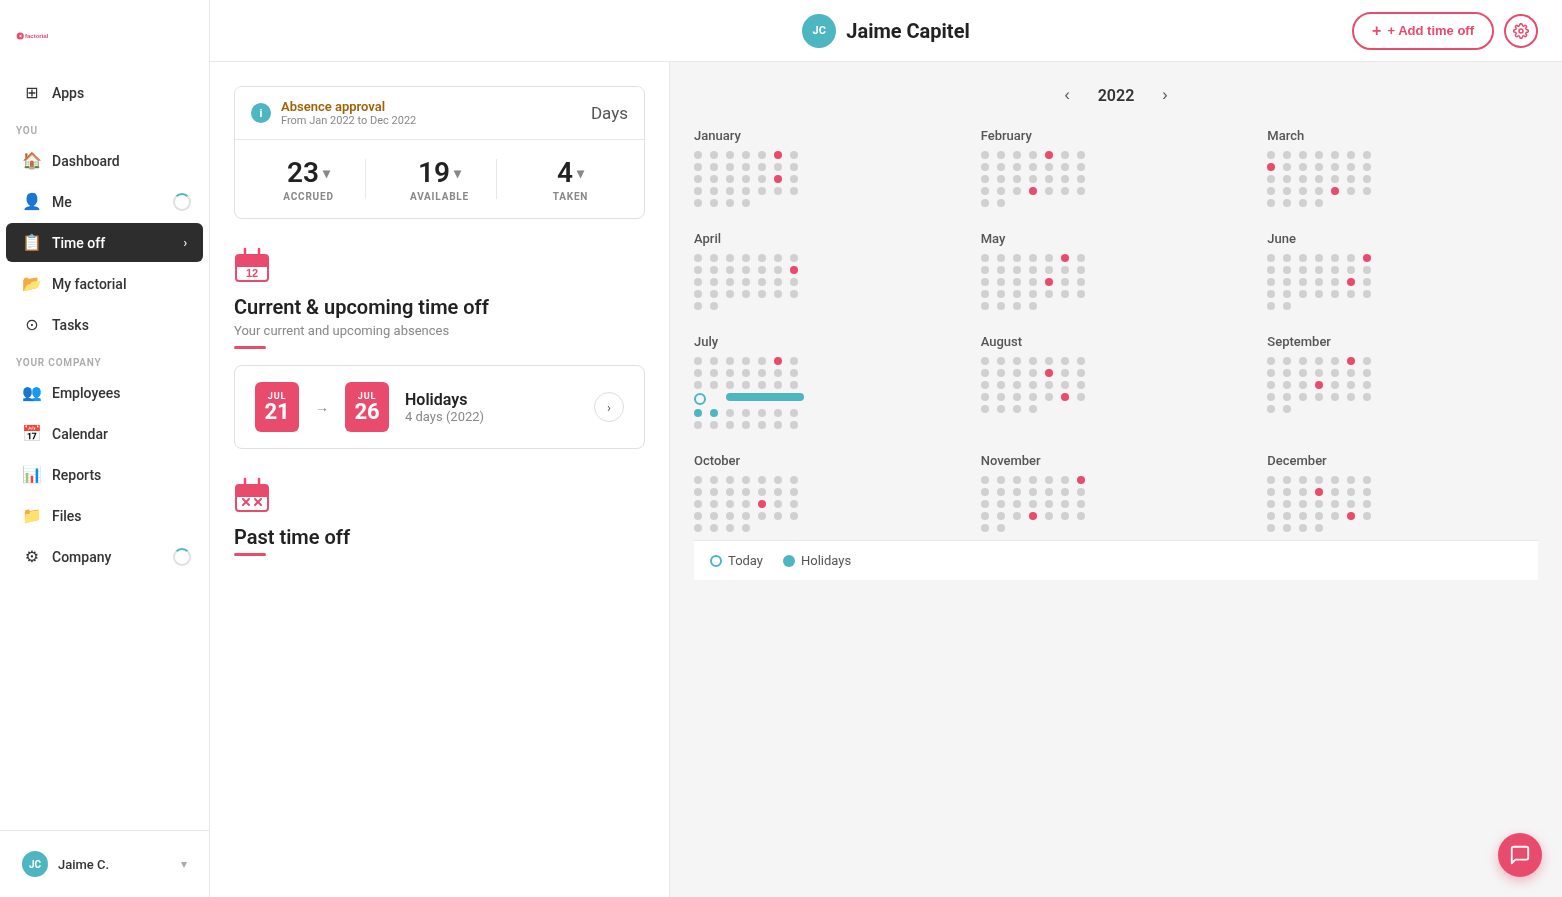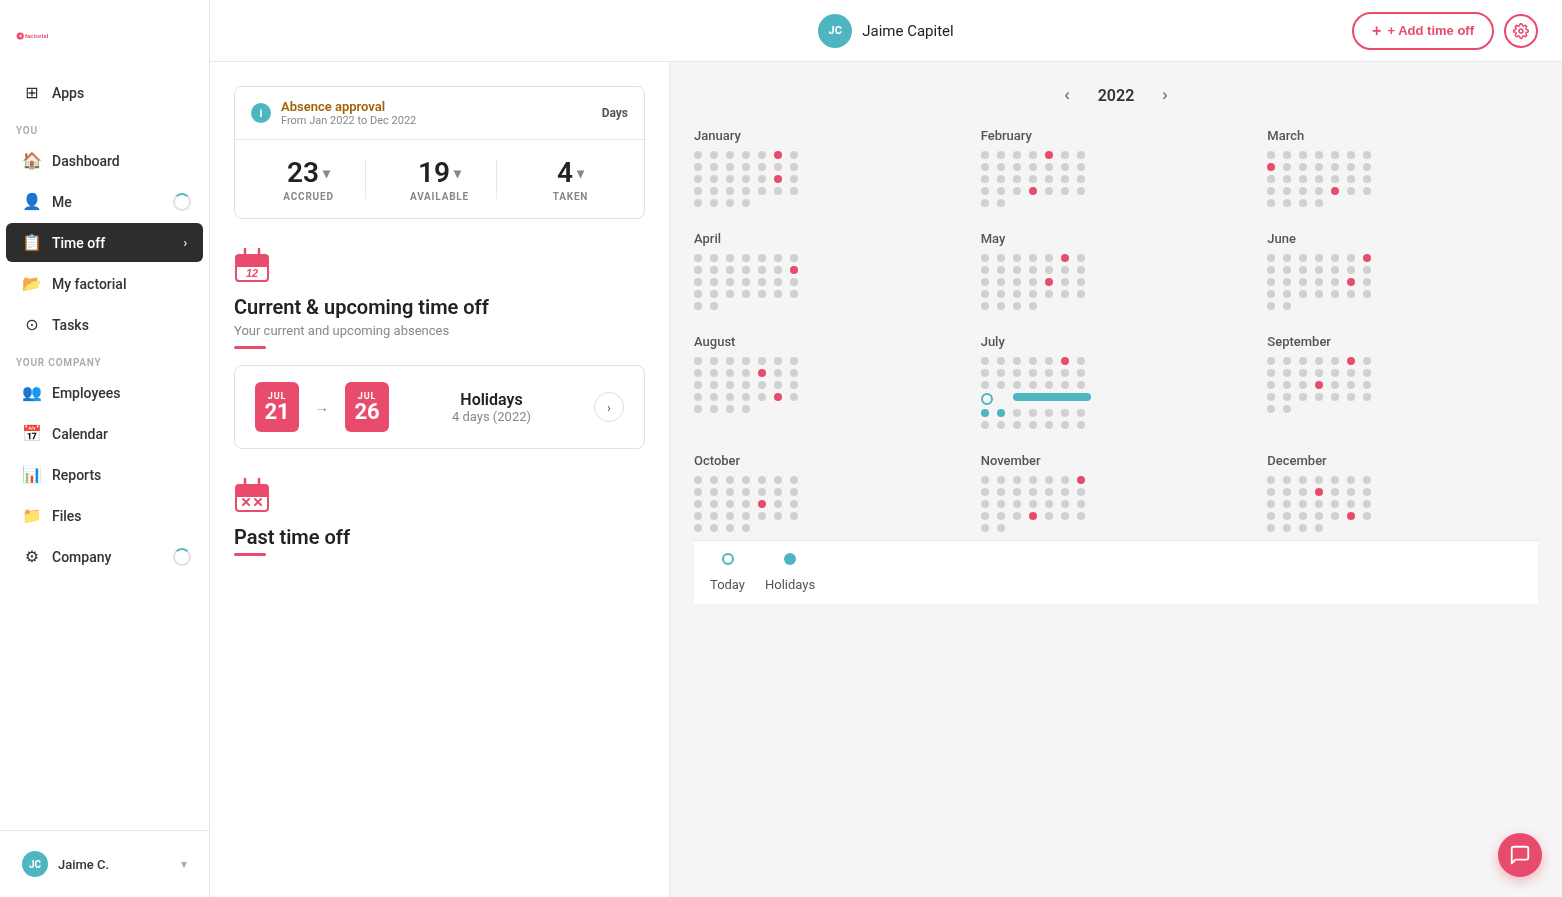--- a/index.html
+++ b/index.html
@@ -102,21 +102,21 @@
       align-items: center;
       gap: 10px;
     }
     .user-avatar {
       width: 34px; height: 34px;
       background: #4db6c0;
       border-radius: 50%;
       display: flex; align-items: center; justify-content: center;
       font-size: 11px; font-weight: 700; color: #fff;
     }
-    .header-username { font-size: 15px; font-weight: 400; color: #222; }
+    .header-username { font-size: 20px; font-weight: 700; color: #222; }
     .header-actions {
       position: absolute;
       right: 24px;
       display: flex;
       align-items: center;
       gap: 10px;
     }
     .add-time-off-btn {
       display: flex;
       align-items: center;
@@ -181,21 +181,21 @@
       width: 20px; height: 20px;
       background: #4db6c0;
       border-radius: 50%;
       display: flex; align-items: center; justify-content: center;
       color: #fff;
       font-size: 11px;
       font-weight: 700;
     }
     .absence-title { font-size: 13px; font-weight: 600; color: #a16207; }
     .absence-subtitle { font-size: 11px; color: #888; }
-    .days-badge { font-size: 12px; font-weight: 700; color: #555; text-align: center; }
+    .days-badge { font-size: 17px; font-weight: 400; color: #555; text-align: center; }
     .absence-card-body {
       display: flex;
       padding: 16px;
       gap: 16px;
     }
     .stat-item {
       flex: 1;
       text-align: center;
       position: relative;
     }
@@ -226,37 +226,35 @@
       text-transform: uppercase;
       margin-top: 2px;
     }
 
     
     .section { margin-bottom: 28px; }
     .section-icon-row {
       display: flex;
       align-items: center;
       margin-bottom: 8px;
-      font-style: italic;
     }
     .section-title { font-size: 20px; font-weight: 600; color: #222; margin-bottom: 4px; }
     .section-desc { font-size: 13px; color: #888; margin-bottom: 8px; }
     .section-underline { width: 32px; height: 3px; background: #e84b6b; border-radius: 2px; }
 
     
     .holiday-card {
       border: 1px solid #e0e0e0;
       border-radius: 8px;
       padding: 16px 20px;
       display: flex;
       align-items: center;
       gap: 16px;
       margin-top: 16px;
       background: #fff;
-      text-align: center;
     }
     .date-badge {
       width: 44px; height: 50px;
       border-radius: 6px;
       background: #e84b6b;
       display: flex;
       flex-direction: column;
       align-items: center;
       justify-content: center;
       color: #fff;
@@ -327,24 +325,23 @@
       display: flex;
       gap: 20px;
       padding: 12px 16px;
       background: #fff;
       border-top: 1px solid #e8e8e8;
       margin-top: 8px;
     }
     .legend-item {
       display: flex;
       align-items: center;
-      gap: 12px;
+      gap: 6px;
       font-size: 13px;
       color: #555;
-      flex-direction: column;
     }
     .legend-dot {
       width: 12px; height: 12px;
       border-radius: 50%;
     }
     .legend-dot.teal-outline-lg {
       border: 2px solid #4db6c0;
       background: transparent;
     }
     .legend-dot.teal-fill { background: #4db6c0; }
@@ -779,57 +776,20 @@
               <div class="dot"></div>
               <div class="dot"></div>
               <div class="dot"></div>
               <div class="dot"></div>
               <div class="dot"></div>
               <div class="dot"></div>
               <div class="dot"></div>
             </div>
           </div>
           <div class="month-block">
-            <div class="month-name">August</div>
-            <div class="month-dots">
-              <div class="dot"></div>
-              <div class="dot"></div>
-              <div class="dot"></div>
-              <div class="dot"></div>
-              <div class="dot"></div>
-              <div class="dot"></div>
-              <div class="dot"></div>
-              <div class="dot"></div>
-              <div class="dot"></div>
-              <div class="dot"></div>
-              <div class="dot"></div>
-              <div class="dot red"></div>
-              <div class="dot"></div>
-              <div class="dot"></div>
-              <div class="dot"></div>
-              <div class="dot"></div>
-              <div class="dot"></div>
-              <div class="dot"></div>
-              <div class="dot"></div>
-              <div class="dot"></div>
-              <div class="dot"></div>
-              <div class="dot"></div>
-              <div class="dot"></div>
-              <div class="dot"></div>
-              <div class="dot"></div>
-              <div class="dot"></div>
-              <div class="dot red"></div>
-              <div class="dot"></div>
-              <div class="dot"></div>
-              <div class="dot"></div>
-              <div class="dot"></div>
-              <div class="dot"></div>
-            </div>
-          </div>
-          <div class="month-block">
             <div class="month-name">July</div>
             <div class="month-dots">
               <div class="dot"></div>
               <div class="dot"></div>
               <div class="dot"></div>
               <div class="dot"></div>
               <div class="dot"></div>
               <div class="dot red"></div>
               <div class="dot"></div>
               <div class="dot"></div>
@@ -851,20 +811,57 @@
               <div style="height: 8px; border-radius: 4px; background: rgb(77, 182, 192); grid-column: span 5; width: 100%;"></div>
               <div class="dot teal"></div>
               <div class="dot teal"></div>
               <div class="dot"></div>
               <div class="dot"></div>
               <div class="dot"></div>
               <div class="dot"></div>
               <div class="dot"></div>
               <div class="dot"></div>
               <div class="dot"></div>
+              <div class="dot"></div>
+              <div class="dot"></div>
+              <div class="dot"></div>
+              <div class="dot"></div>
+              <div class="dot"></div>
+            </div>
+          </div>
+          <div class="month-block">
+            <div class="month-name">August</div>
+            <div class="month-dots">
+              <div class="dot"></div>
+              <div class="dot"></div>
+              <div class="dot"></div>
+              <div class="dot"></div>
+              <div class="dot"></div>
+              <div class="dot"></div>
+              <div class="dot"></div>
+              <div class="dot"></div>
+              <div class="dot"></div>
+              <div class="dot"></div>
+              <div class="dot"></div>
+              <div class="dot red"></div>
+              <div class="dot"></div>
+              <div class="dot"></div>
+              <div class="dot"></div>
+              <div class="dot"></div>
+              <div class="dot"></div>
+              <div class="dot"></div>
+              <div class="dot"></div>
+              <div class="dot"></div>
+              <div class="dot"></div>
+              <div class="dot"></div>
+              <div class="dot"></div>
+              <div class="dot"></div>
+              <div class="dot"></div>
+              <div class="dot"></div>
+              <div class="dot red"></div>
               <div class="dot"></div>
               <div class="dot"></div>
               <div class="dot"></div>
               <div class="dot"></div>
               <div class="dot"></div>
             </div>
           </div>
           <div class="month-block">
             <div class="month-name">September</div>
             <div class="month-dots">

